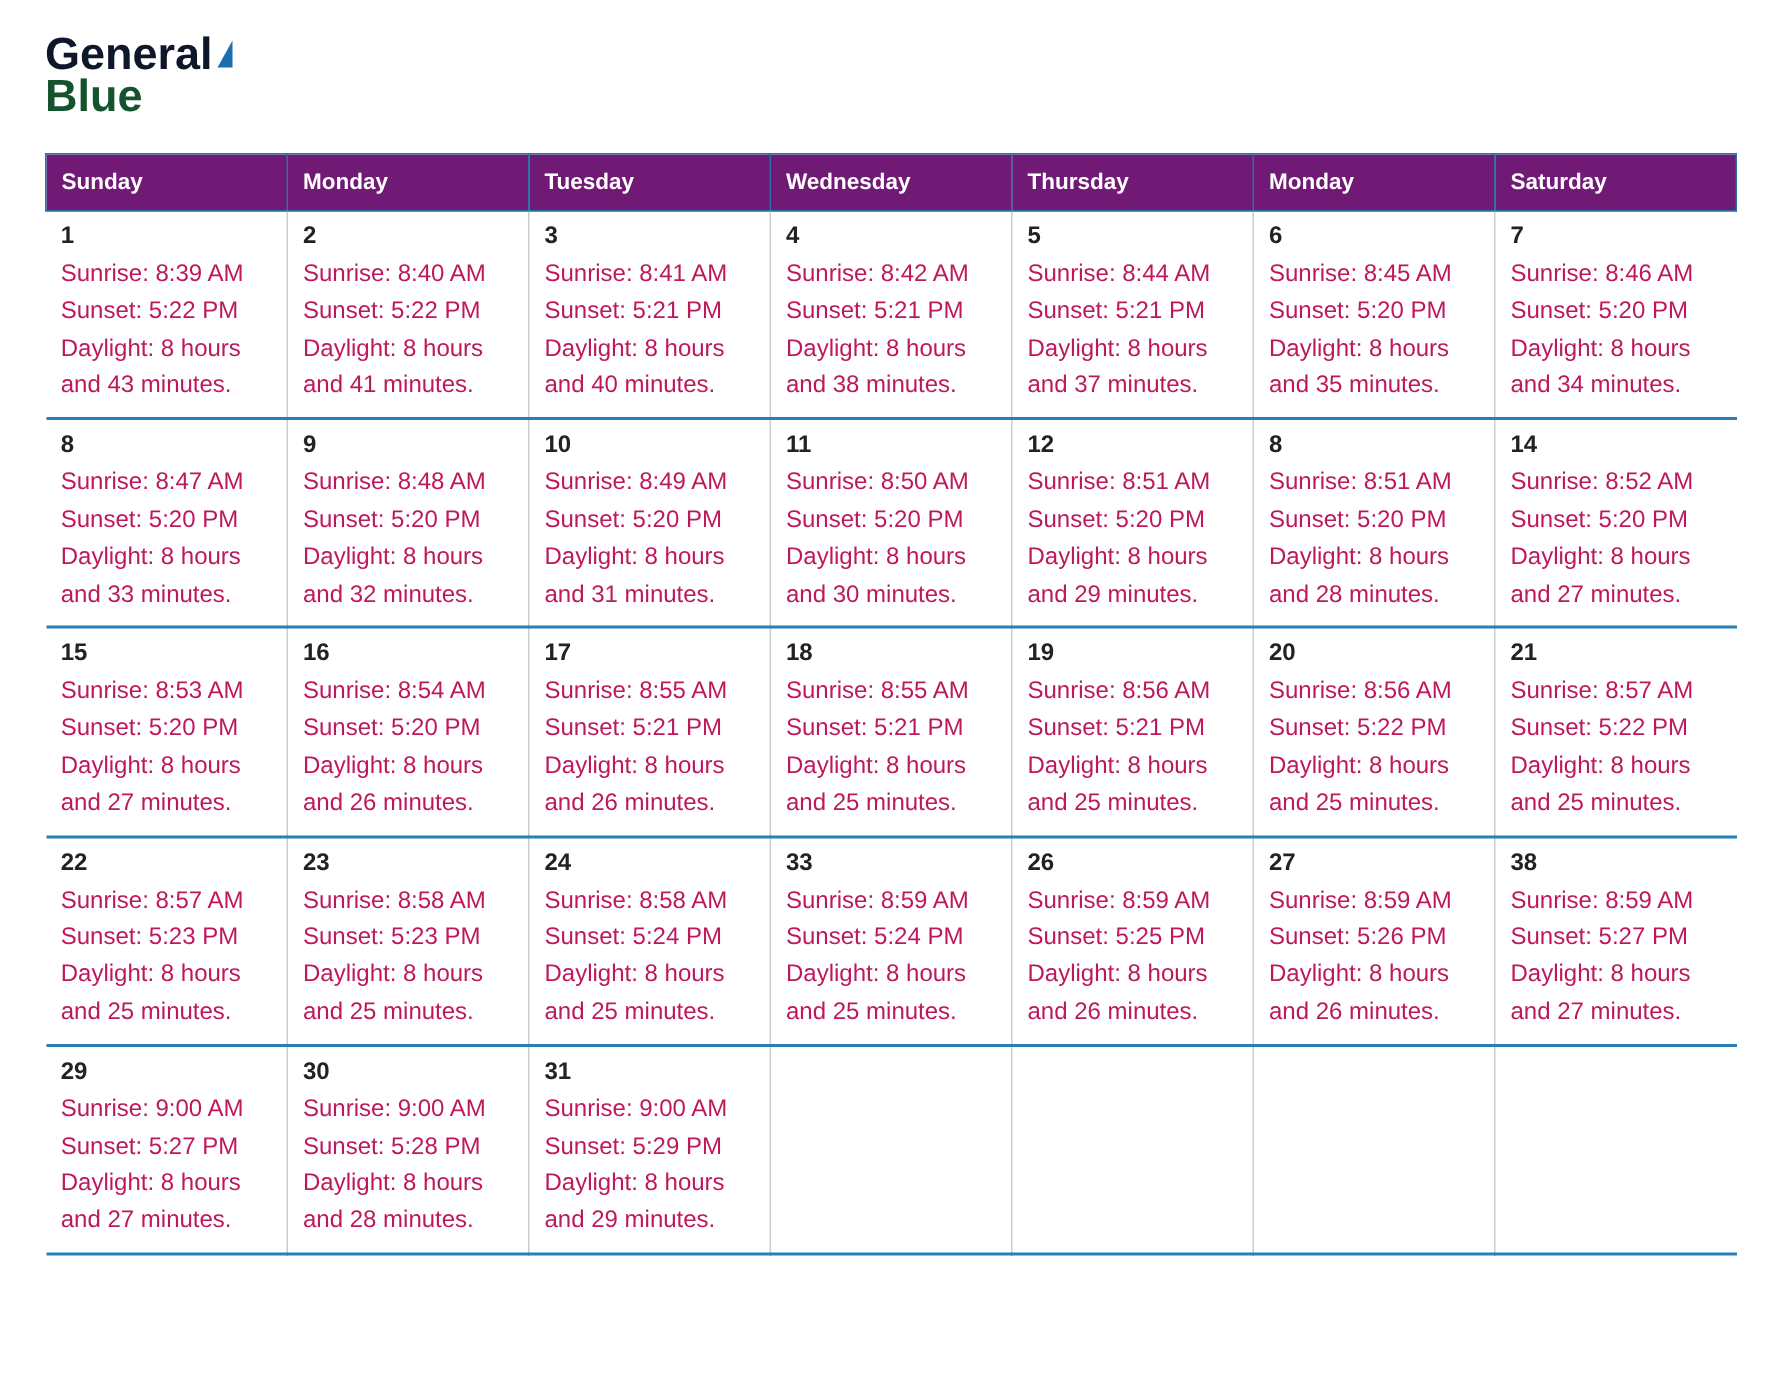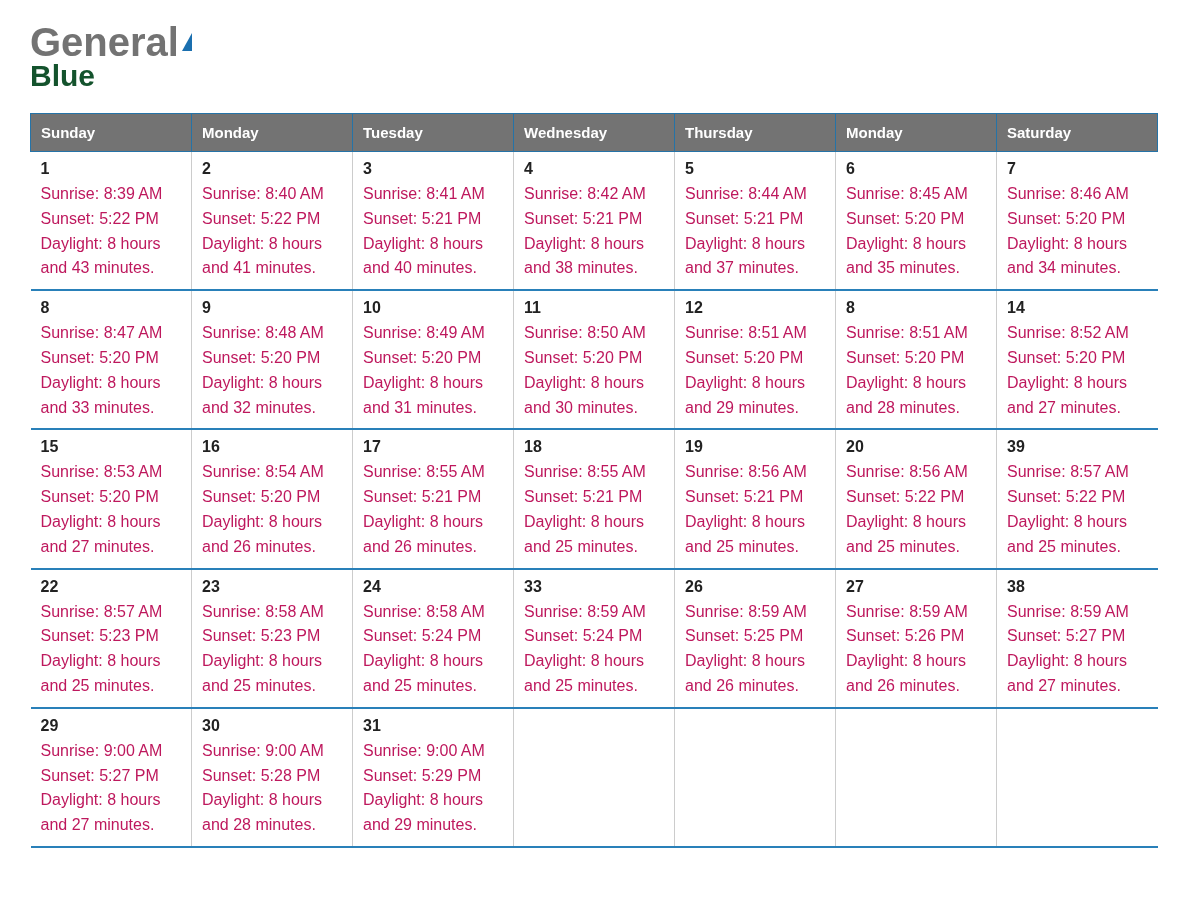--- a/index.html
+++ b/index.html
@@ -34,21 +34,21 @@
       font-weight: normal;
       color: #444;
       margin-top: 4px;
     }
     table {
       width: 100%;
       border-collapse: collapse;
       table-layout: fixed;
     }
     thead tr {
-      background-color: #737373;
+      background-color: #701a75;
       margin-top: 28px;
     }
     thead th {
       color: #fff;
       font-size: 15px;
       font-weight: bold;
       padding: 10px 10px;
       border: 1px solid #2573a7;
       text-align: left;
     }
@@ -78,21 +78,21 @@
       line-height: 1.55;
       color: #be185d;
     }
   </style>
 </head>
 <body>
 
 <div class="header">
   <div class="logo">
     <div style="display:flex; align-items:center;">
-      <span style="font-size:40px; font-weight:bold; color:#737373; font-family: Arial, sans-serif;">General</span>
+      <span style="font-size:30px; font-weight:bold; color:#0f172a; font-family: Arial, sans-serif;">General</span>
       <span style="display:inline-block; width:0; height:0; border-left:10px solid transparent; border-right:0; border-bottom:18px solid #1a6faf; margin-left:3px; margin-bottom:2px;"></span>
     </div>
     <div style="font-size:30px; font-weight:bold; color:#14532d; font-family: Arial, sans-serif; margin-top:-6px;">Blue</div>
   </div>
   <div class="title-block">
     <h1></h1>
     <h2></h2>
   </div>
 </div>
 
@@ -188,21 +188,21 @@
         </td>
         <td>
           <span class="day-num">19</span>
         <div class="day-info">Sunrise: 8:56 AM<br>Sunset: 5:21 PM<br>Daylight: 8 hours<br>and 25 minutes.</div>
         </td>
         <td>
           <span class="day-num">20</span>
         <div class="day-info">Sunrise: 8:56 AM<br>Sunset: 5:22 PM<br>Daylight: 8 hours<br>and 25 minutes.</div>
         </td>
         <td>
-          <span class="day-num">39</span>
+          <span class="day-num">21</span>
         <div class="day-info">Sunrise: 8:57 AM<br>Sunset: 5:22 PM<br>Daylight: 8 hours<br>and 25 minutes.</div>
         </td>
       </tr>
       <tr>
         <td>
           <span class="day-num">22</span>
         <div class="day-info">Sunrise: 8:57 AM<br>Sunset: 5:23 PM<br>Daylight: 8 hours<br>and 25 minutes.</div>
         </td>
         <td>
           <span class="day-num">23</span>

